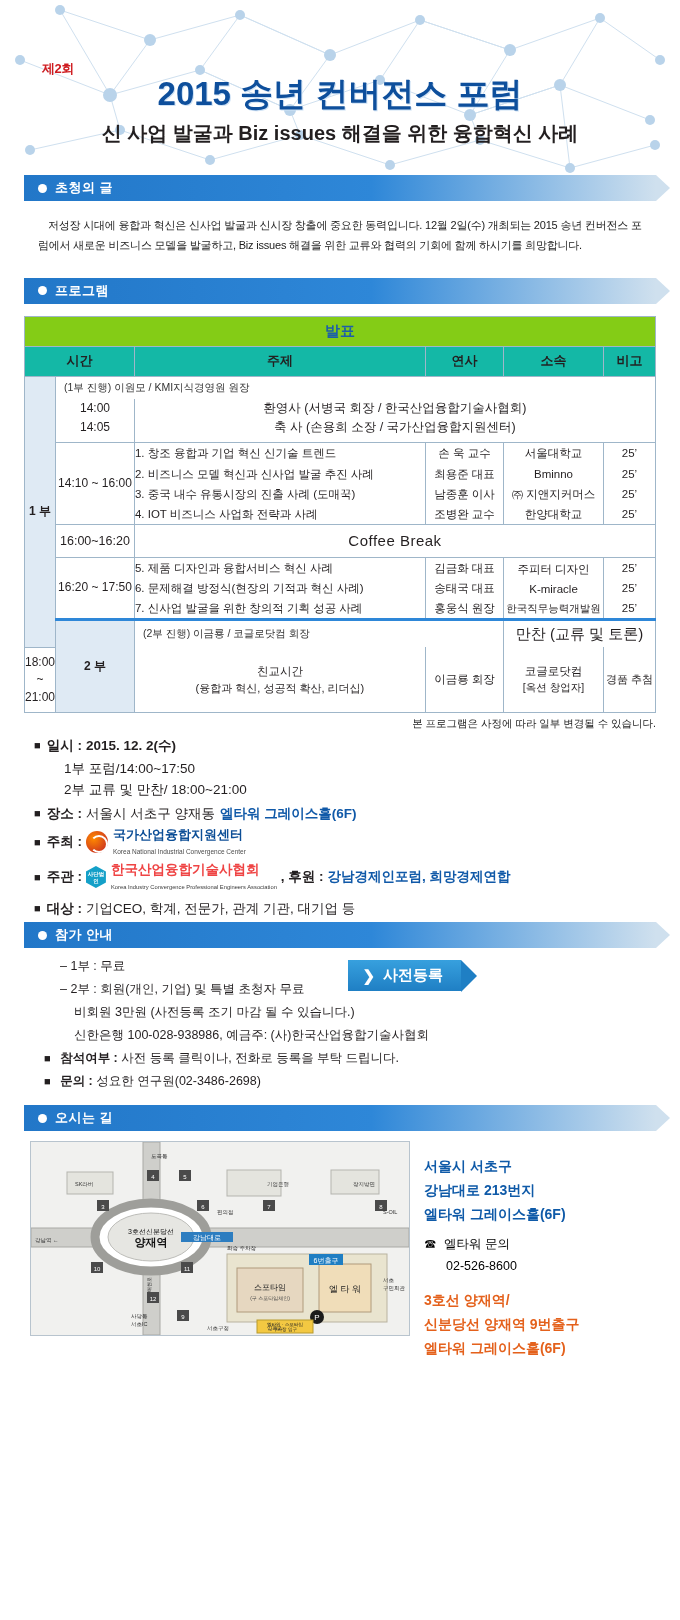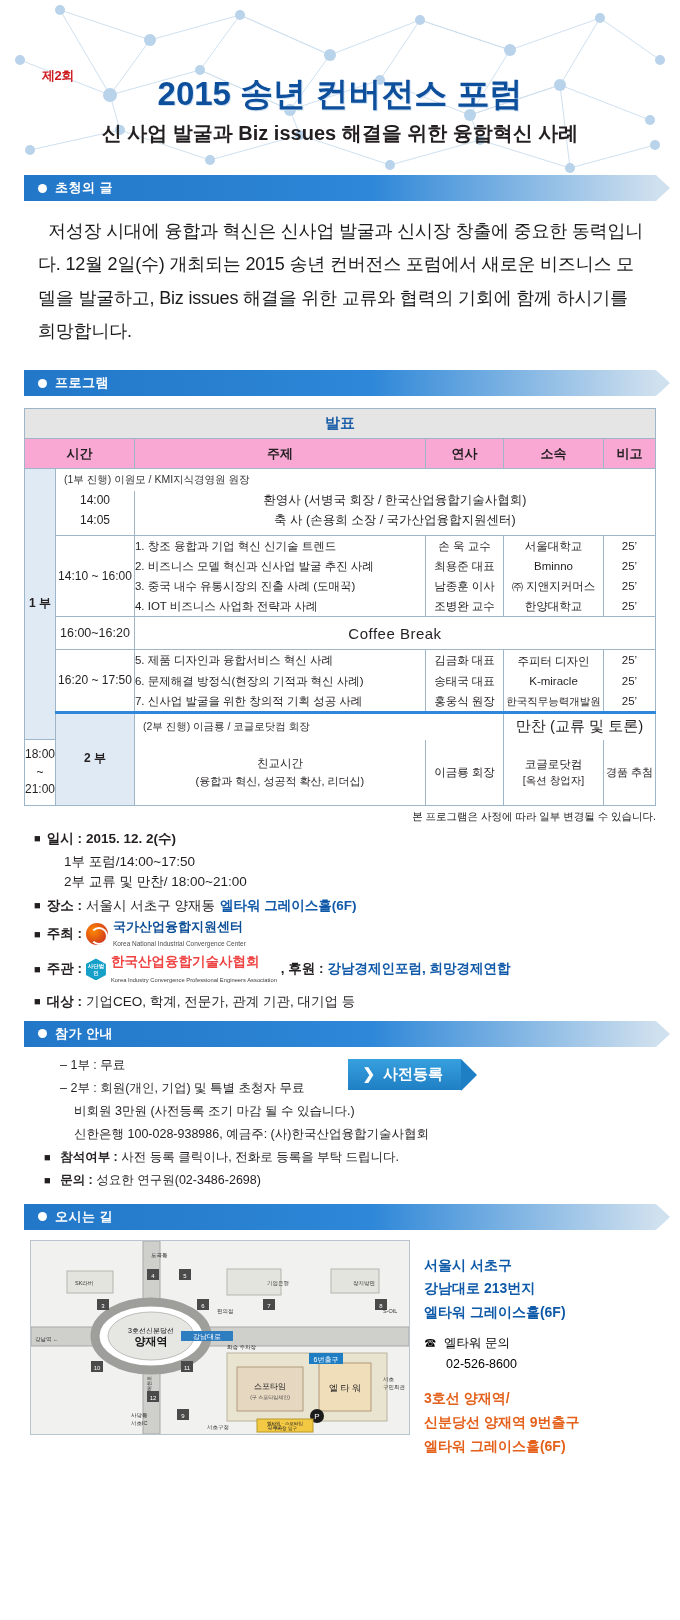--- a/index.html
+++ b/index.html
@@ -16,21 +16,21 @@
 
   
   .header {
     position:relative;
     height:175px;
     background:#ffffff;
     overflow:hidden;
   }
   .net { position:absolute; inset:0; }
   .ep-label {
-    position:absolute; left:42px; top:67px;
+    position:absolute; left:42px; top:60px;
     color:#cf1c20; font-size:13px; font-weight:bold;
     letter-spacing:-0.5px;
   }
   .title-main {
     position:absolute; left:0; right:0; top:72px;
     text-align:center;
     font-size:33px; font-weight:bold;
     color:#0e4f9c;
     letter-spacing:0px;
     text-shadow:1px 1px 0 #cfe2f5;
@@ -63,49 +63,49 @@
     position:absolute; right:-14px; top:0;
     width:0; height:0;
     border-top:13px solid transparent;
     border-bottom:13px solid transparent;
     border-left:14px solid #cfe0ee;
   }
 
   
   .greet {
     margin:14px 34px 0 38px;
-    font-size:18px;
+    font-size:11px;
     line-height:1.85;
     color:#1b1b1b;
     letter-spacing:-0.2px;
   }
   .greet p { margin:0; text-indent:10px;}
 
   
   .prog-wrap { margin:12px 24px 0 24px; }
   table.prog {
     width:100%;
     border-collapse:collapse;
     font-size:11.5px;
   }
   table.prog td, table.prog th {
     border:1px solid #9fb6c9;
     padding:0;
     vertical-align:middle;
   }
   .ttl-row td {
-    background:#e5e5e5;
+    background:#84cc16;
     text-align:center;
     font-size:15px;
     font-weight:bold;
     color:#1d5fa8;
     height:30px;
   }
   .hd-row td {
-    background:#f9a8d4;
+    background:#14b8a6;
     text-align:center;
     height:30px;
     font-size:13px;
     font-weight:bold;
   }
   .sess {
     width:22px;
     text-align:center;
     background:#dfeaf4;
     font-weight:bold;
@@ -417,21 +417,21 @@
       <span class="bl" style="margin-left:4px">강남경제인포럼, 희망경제연합</span>
     </div>
 
     <div class="row" style="margin-top:8px;">
       <span class="sq">■</span>
       <span class="lab">대상 :</span>
       <span>기업CEO, 학계, 전문가, 관계 기관, 대기업 등</span>
     </div>
   </div>
 
-  <div class="sec" style="margin-top:10px;">
+  <div class="sec" style="margin-top:4px;">
     <span class="dot"></span>
     <span class="sec-t">참가 안내</span>
   </div>
 
   <div class="part">
     <div class="reg-btn">
       <span class="chev">❯</span>
       <span>사전등록</span>
     </div>
     <div class="r sub">– 1부 : 무료</div>

